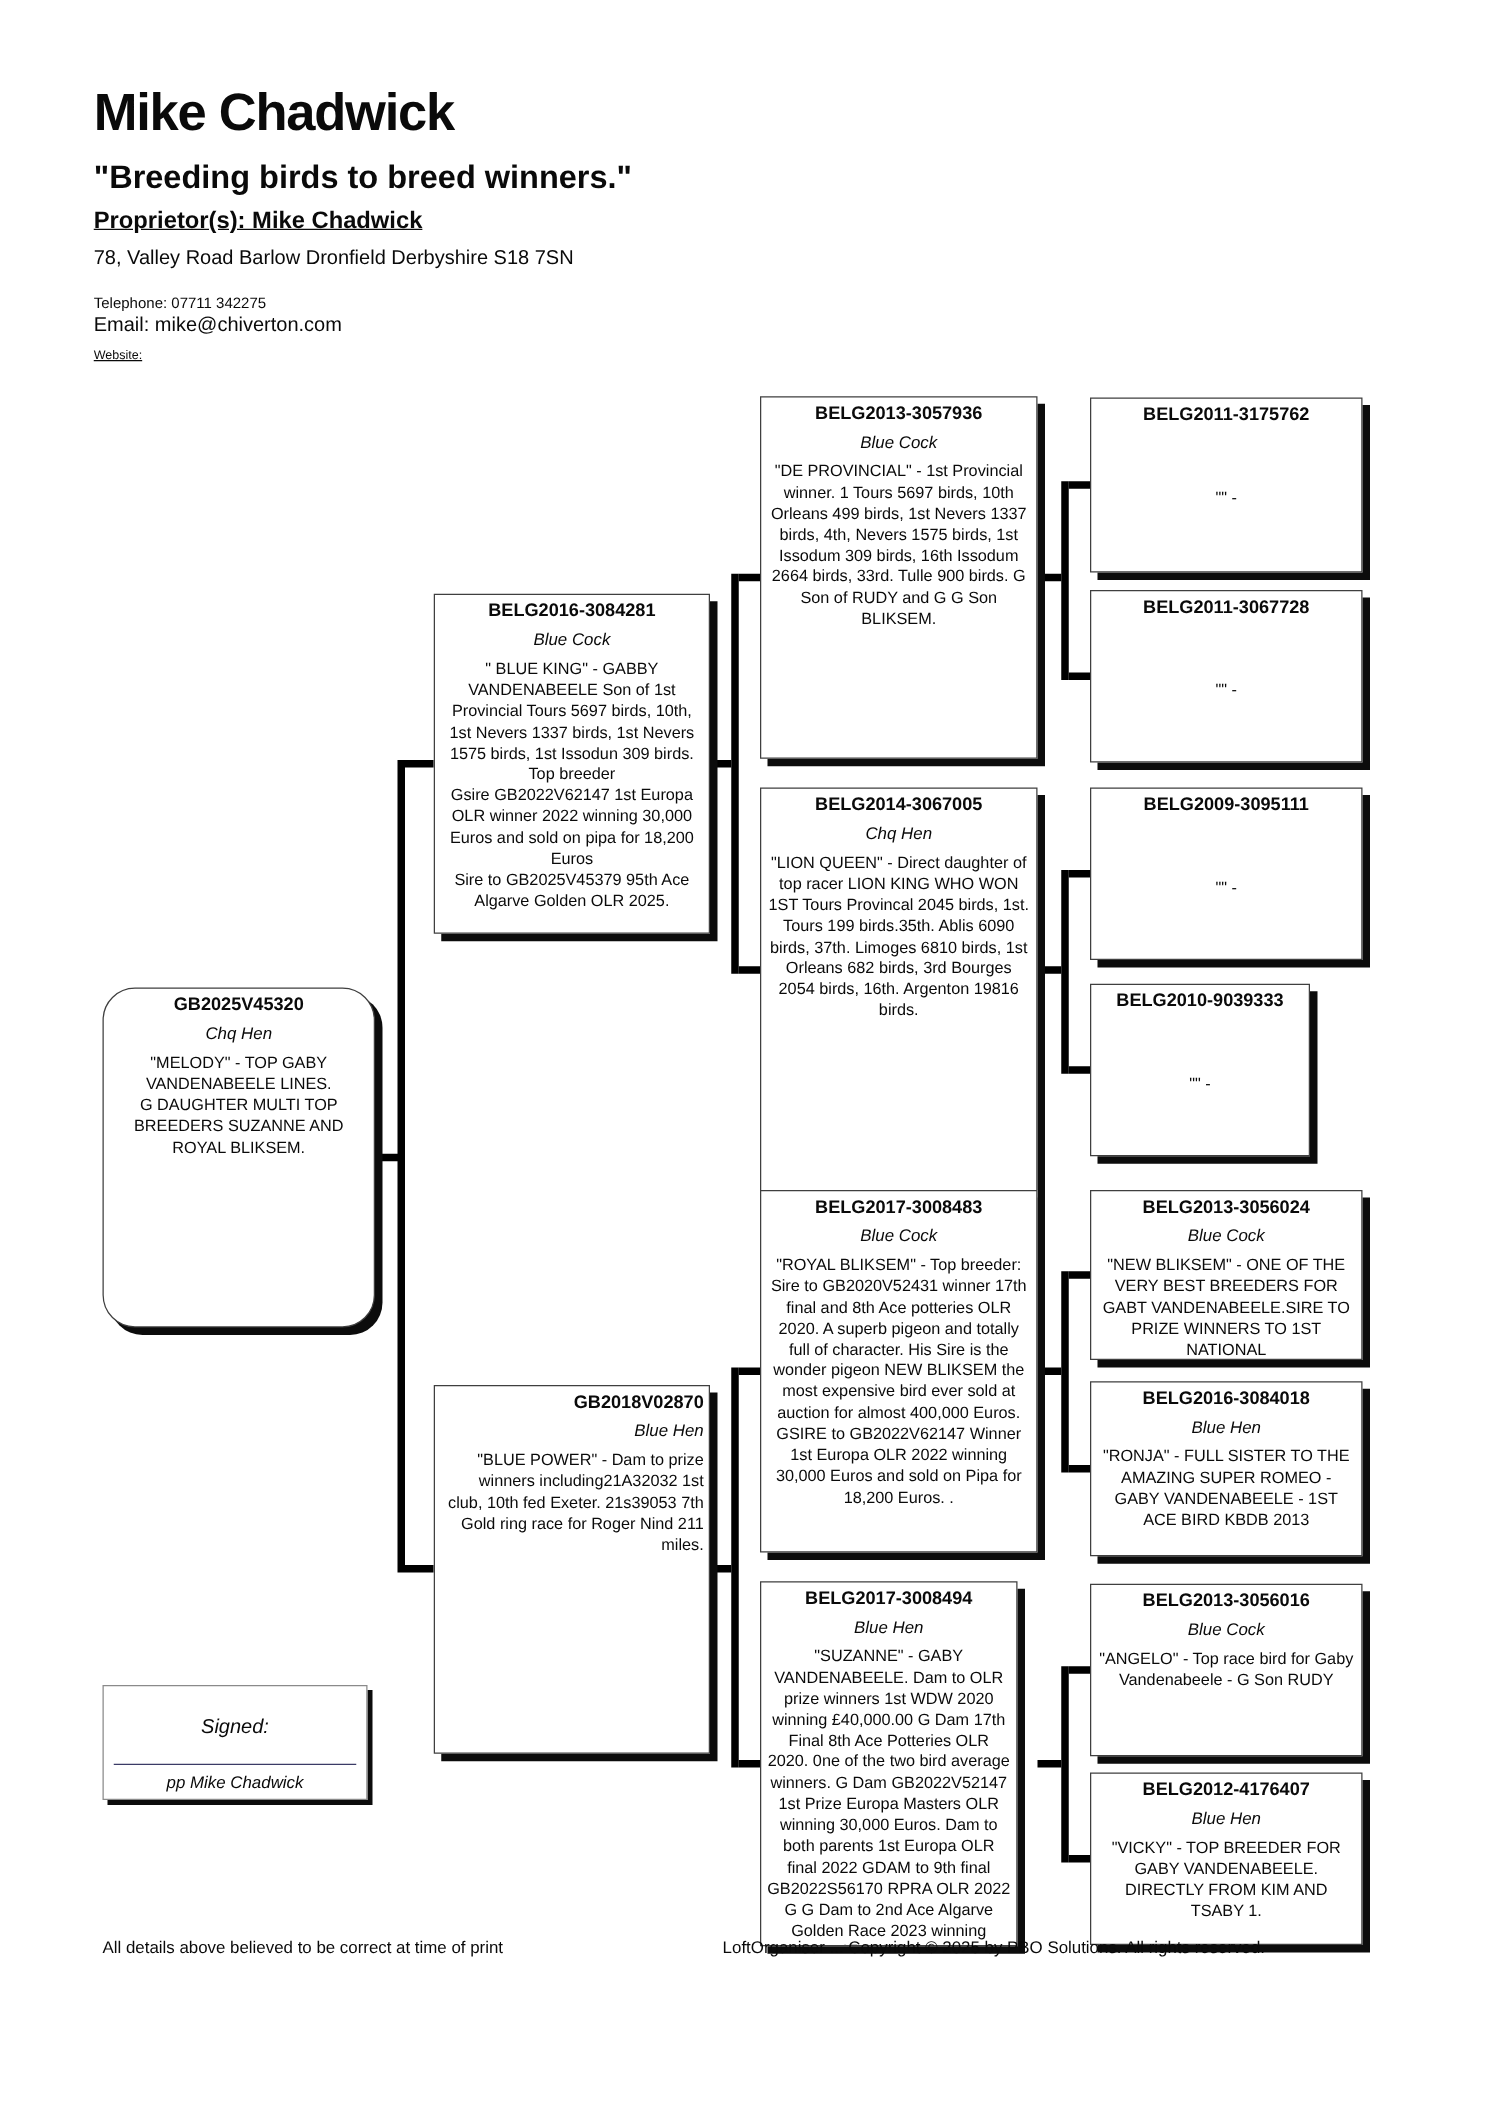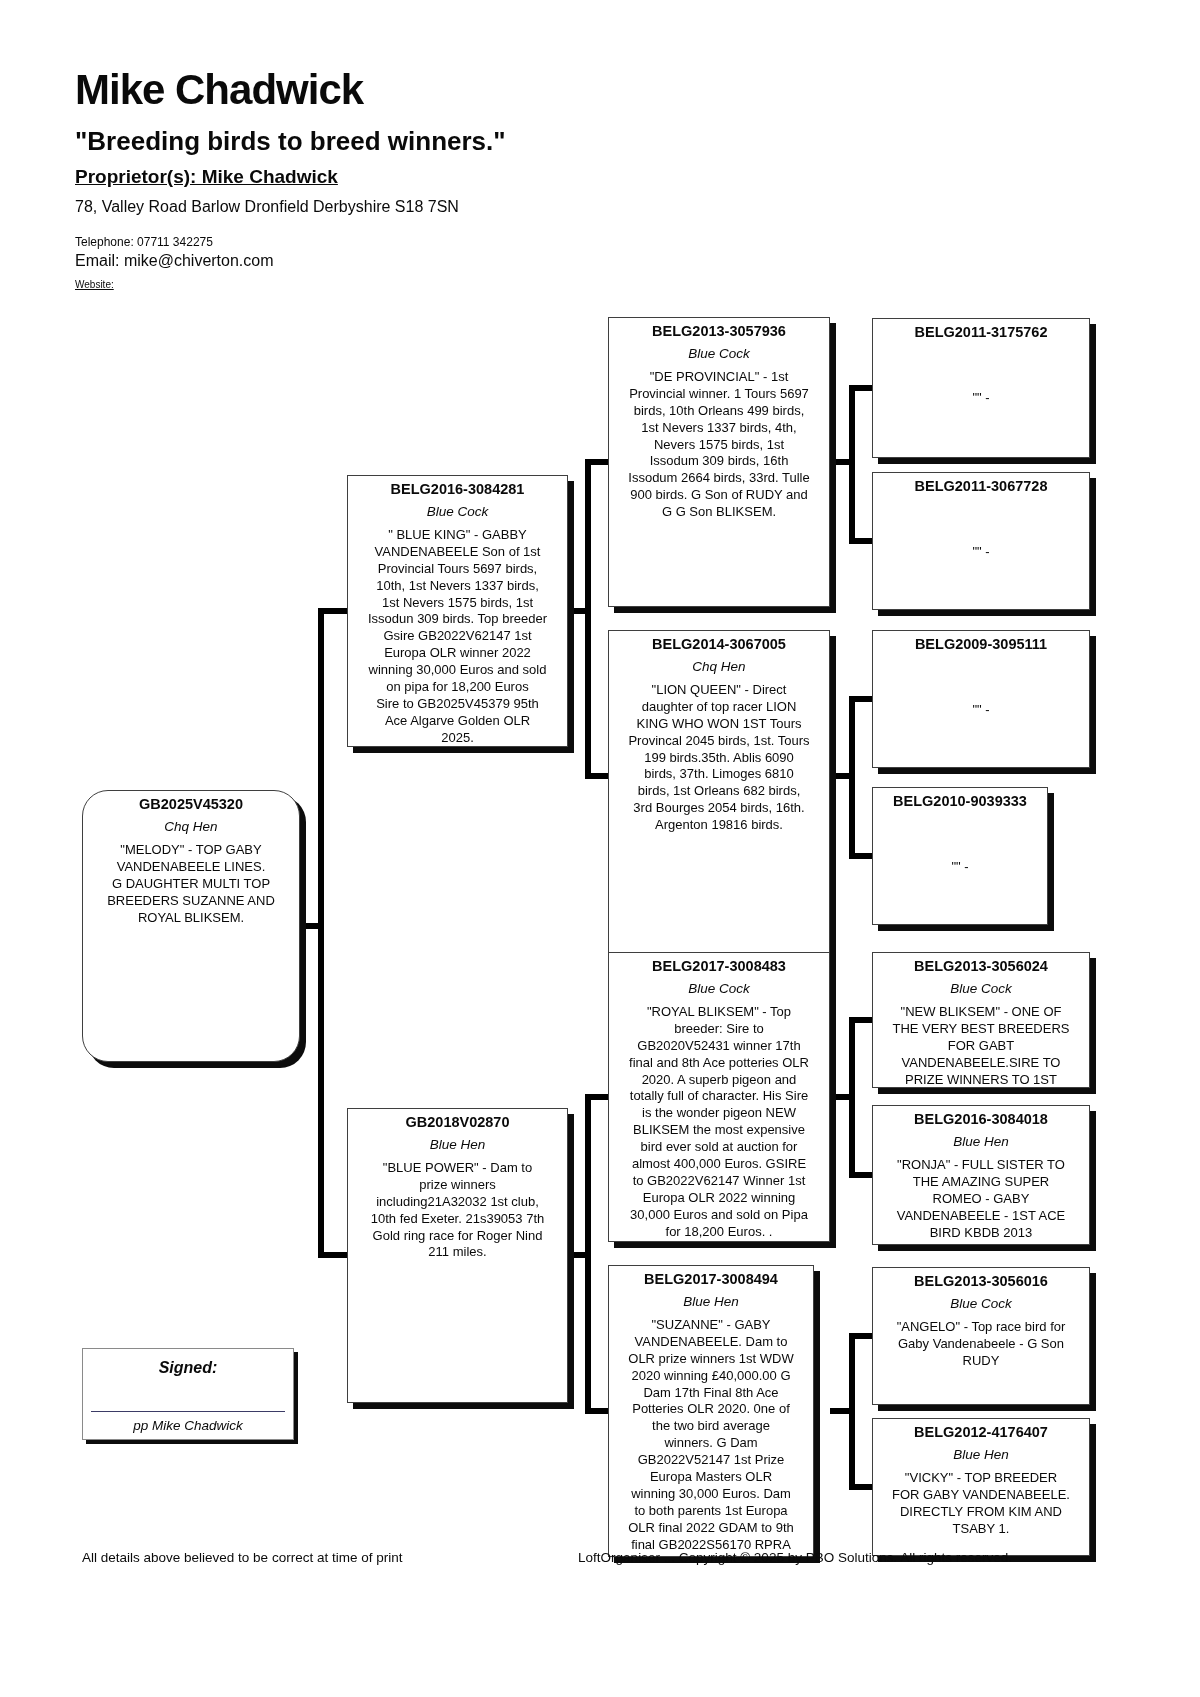--- a/index.html
+++ b/index.html
@@ -14,50 +14,50 @@
   .hdr-tag    { top:126px; font-size:26px; font-weight:bold; }
   .hdr-prop   { top:166px; font-size:19px; font-weight:bold; text-decoration:underline; }
   .hdr-addr   { top:198px; font-size:16px; }
   .hdr-tel    { top:235px; font-size:12px; }
   .hdr-email  { top:252px; font-size:16px; }
   .hdr-web    { top:279px; font-size:10px;text-decoration:underline; }
   
   .pbox {
     position:absolute; background:#fff; border:1px solid #3f3f3f;
     box-shadow:6px 6px 0 #0c0c0c; box-sizing:border-box;
-    text-align:center; padding:5px 19px; overflow:hidden;
+    text-align:center; padding:5px 4px; overflow:hidden;
   }
   .ring { font-weight:bold; font-size:14.5px; }
   .sex  { font-style:italic; font-size:13.5px; margin-top:7px; min-height:17px; }
   .desc { font-size:13px; line-height:1.3; margin-top:6px; white-space:pre-line; }
   .blank .desc { margin-top:26px; }
   .b0  { left:82px;  top:790px;  width:218px; height:272px;border-radius:26px; }
   .b1  { left:347px; top:475px;  width:221px; height:272px; }
-  .b2  { left:347px; top:1108px; width:221px; height:295px; }
+  .b2  { left:347px; top:1108px; width:221px; height:295px;text-align:right; }
   .b3  { left:608px; top:317px;  width:222px; height:290px; }
   .b4  { left:608px; top:630px;  width:222px; height:344px; }
   .b5  { left:608px; top:952px;  width:222px; height:290px; }
   .b6  { left:608px; top:1265px; width:206px; height:292px; }
   .b7  { left:872px; top:318px;  width:218px; height:140px; }
   .b8  { left:872px; top:472px;  width:218px; height:138px; }
   .b9  { left:872px; top:630px;  width:218px; height:138px; }
   .b10 { left:872px; top:787px;  width:176px; height:138px; }
   .b11 { left:872px; top:952px;  width:218px; height:136px; }
   .b12 { left:872px; top:1105px; width:218px; height:140px; }
   .b13 { left:872px; top:1267px; width:218px; height:138px; }
   .b14 { left:872px; top:1418px; width:218px; height:138px; }
   
   .seg { position:absolute; background:#000; }
   
   .sig {
     position:absolute; left:82px; top:1348px; width:212px; height:92px;
     background:#fff; border:1px solid #8a8a8a; box-shadow:4px 4px 0 #0c0c0c;
     text-align:center; box-sizing:border-box;
   }
-  .sig-label { font-style:italic; font-size:16px; margin-top:10px;font-weight:bold; }
+  .sig-label { font-style:italic; font-size:16px; margin-top:24px; }
   .sig-line  { position:absolute; left:8px; right:8px; bottom:27px; border-top:1px solid #3b3b66; }
   .sig-name  { position:absolute; bottom:6px; left:0; width:100%; font-style:italic; font-size:13.5px; }
   
   .foot { position:absolute; top:1550px; font-size:13.5px; }
   .foot-left  { left:82px; }
   .foot-right { right:188px; }
 </style>
 </head>
 <body>
 

